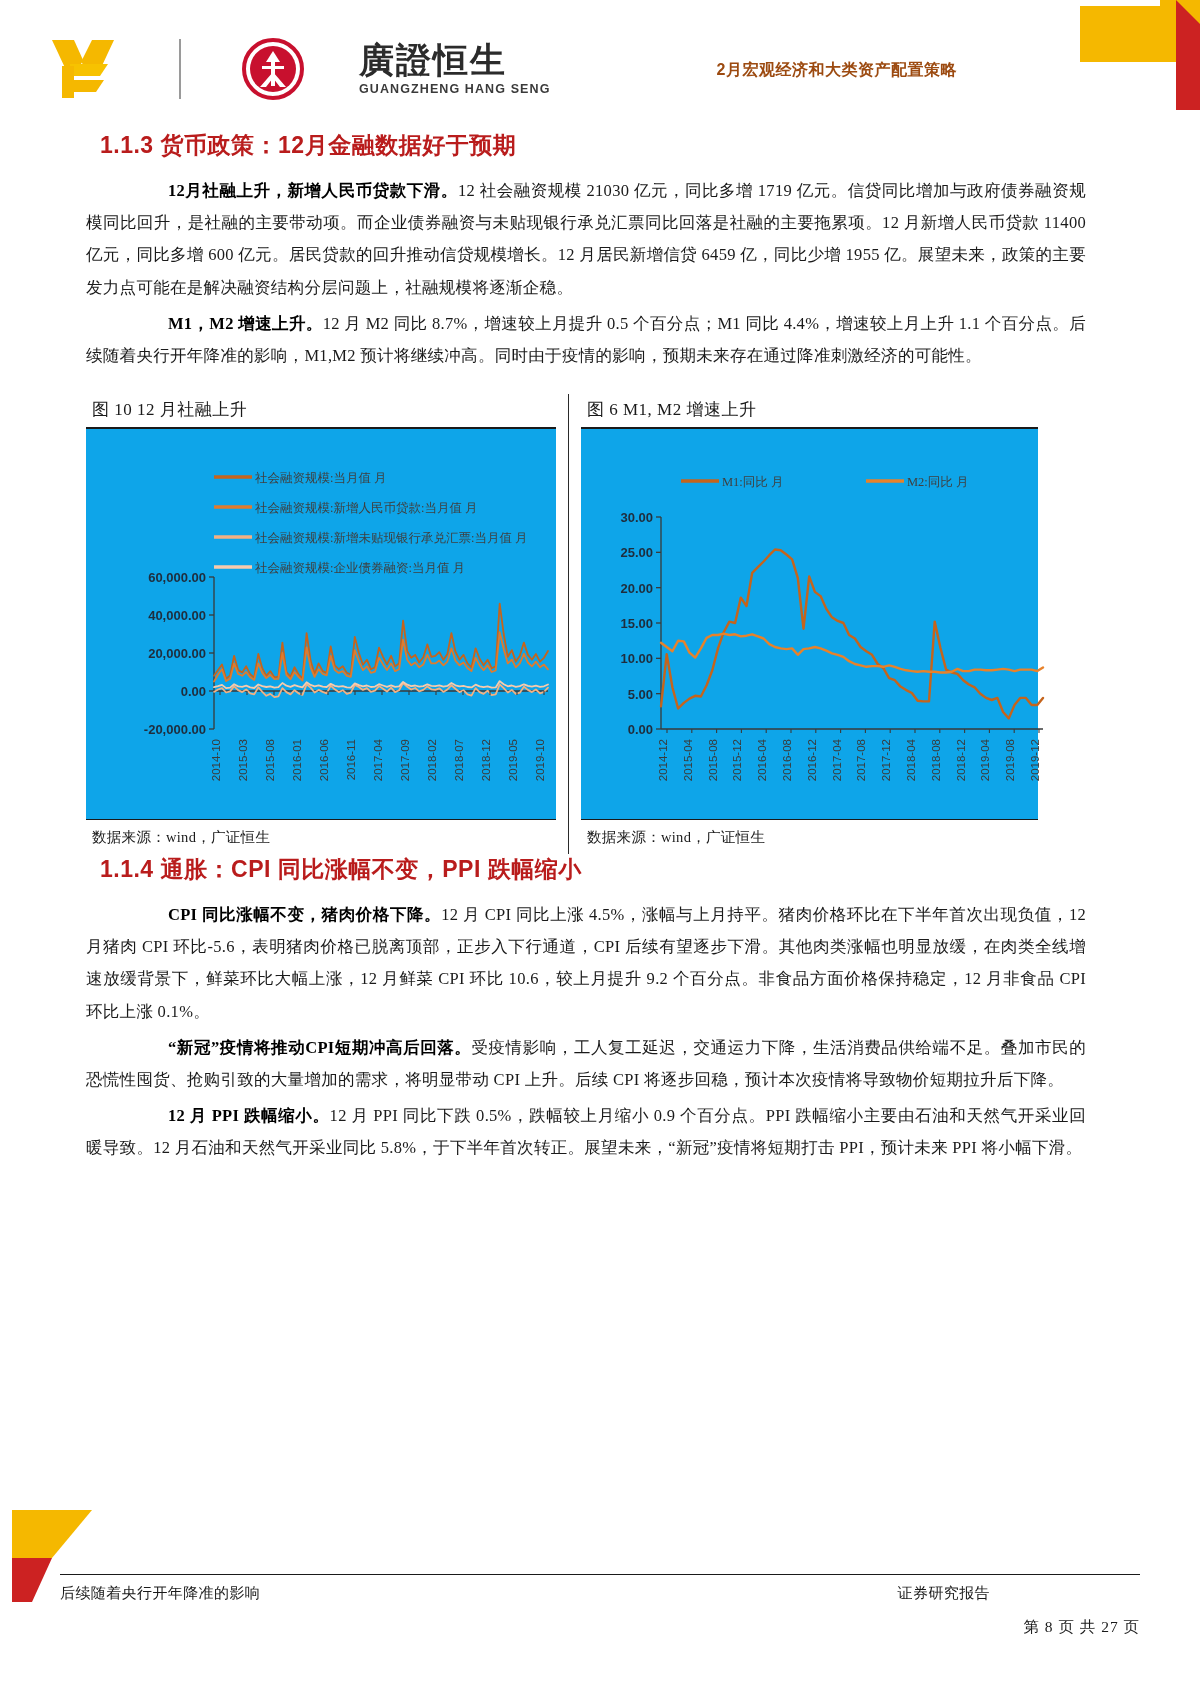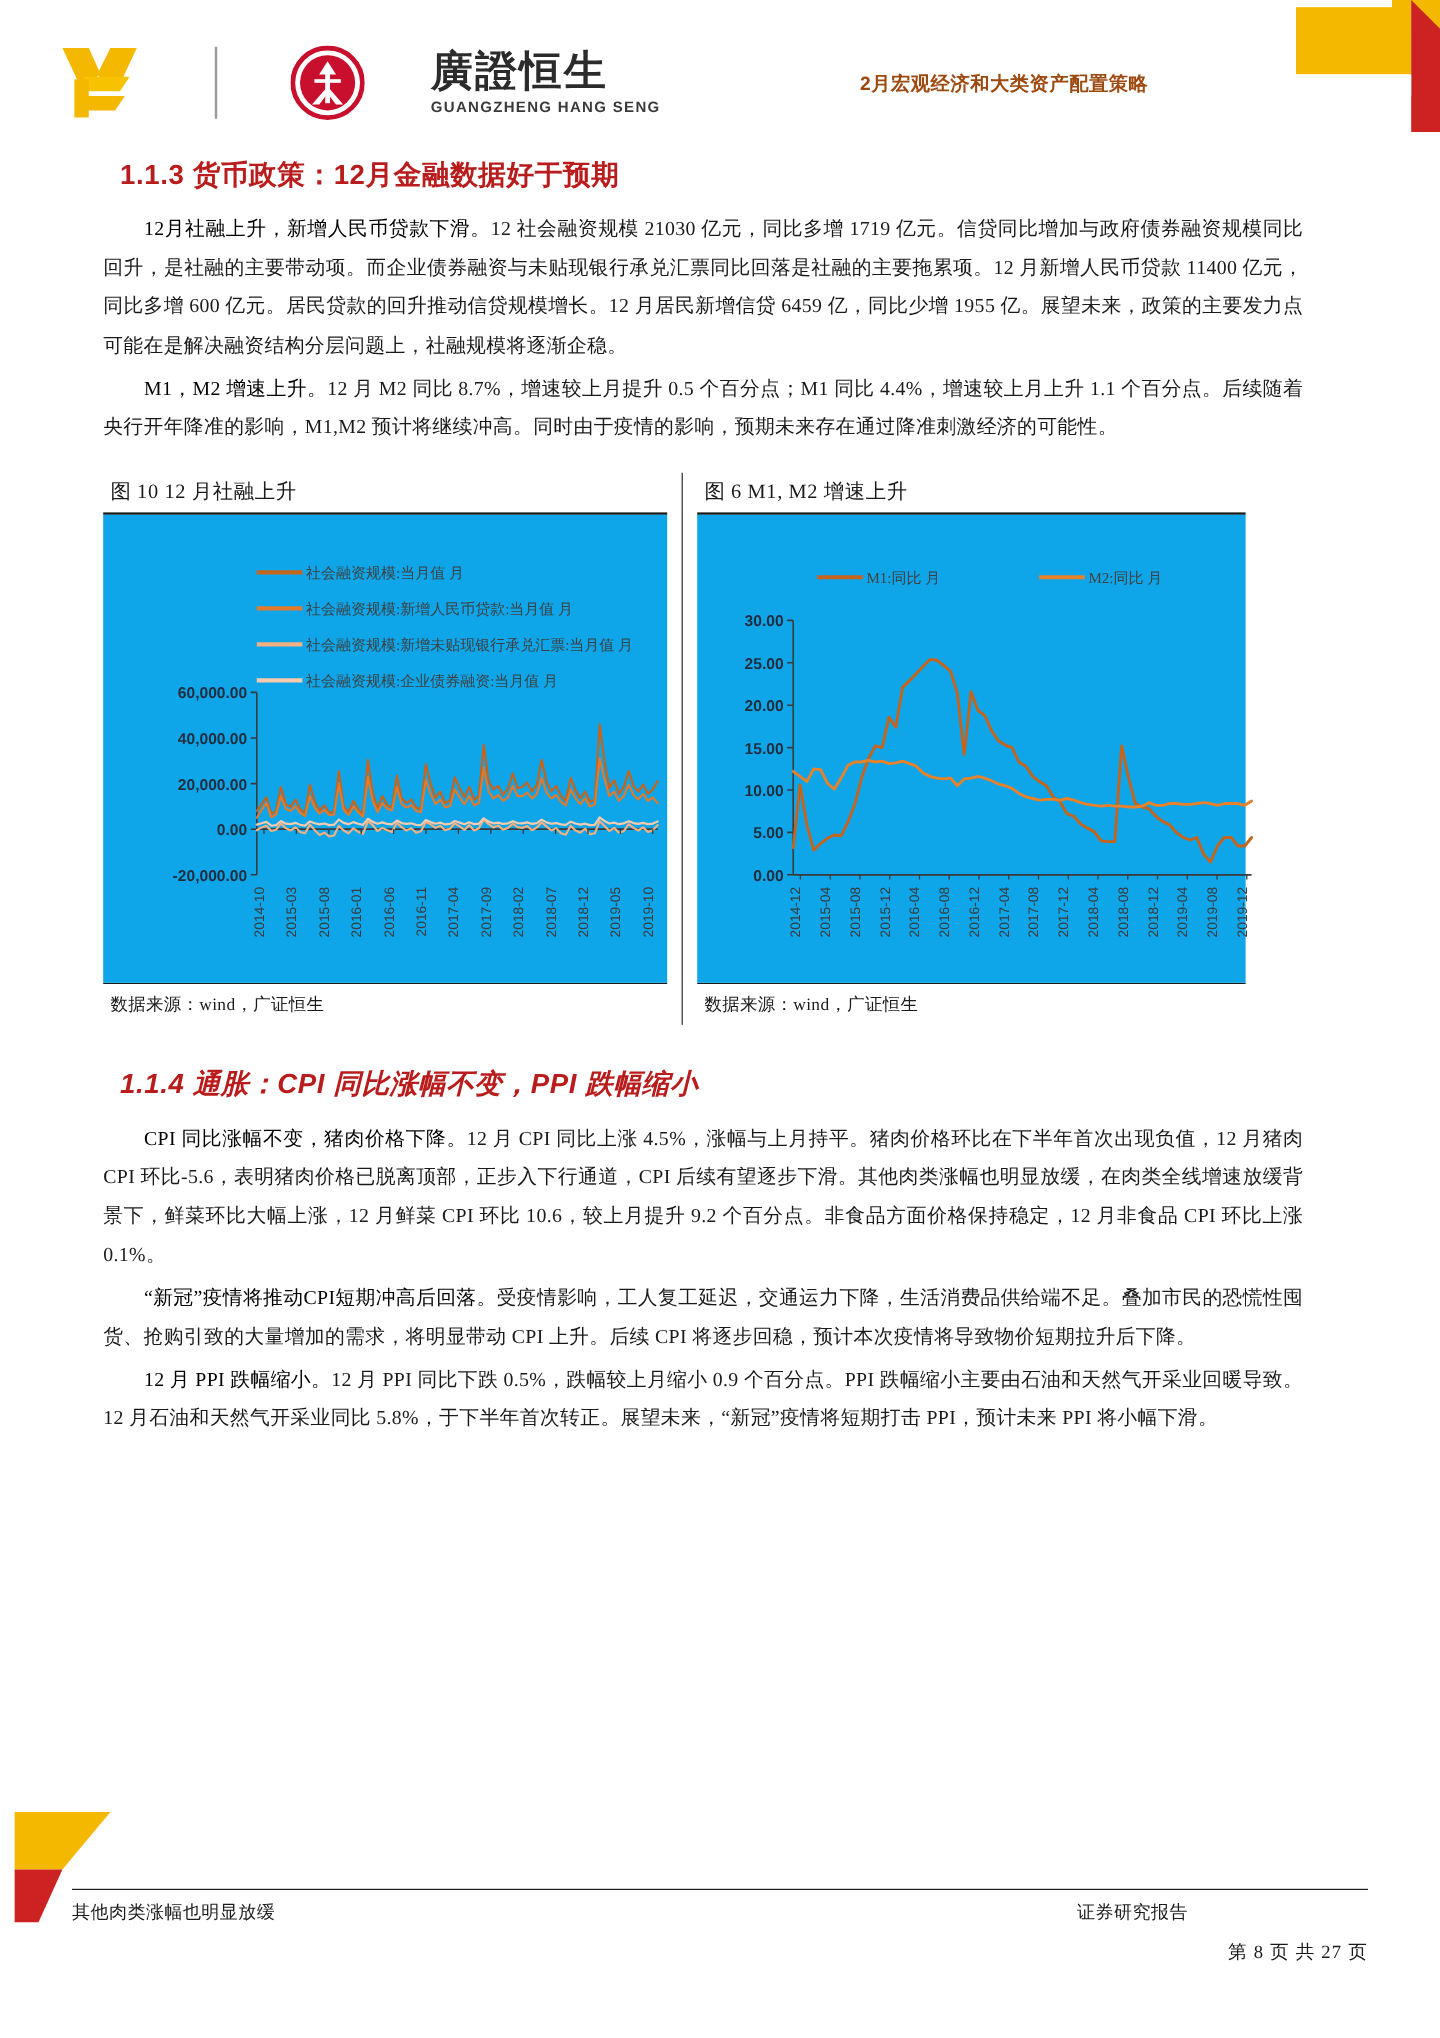--- a/index.html
+++ b/index.html
@@ -40,21 +40,21 @@
   h3.sec {
     font-family:"Liberation Sans","DejaVu Sans",sans-serif;
     font-size:23px; font-weight:bold; color:#b91c1c;
     margin:0 0 14px 14px; letter-spacing:0.5px;
   }
   p.body {
     font-size:16.5px; color:#1a1a1a; line-height:1.95;
     margin:0 0 4px 0; text-align:justify; text-indent:34px;
     letter-spacing:0.3px;
   }
-  p.body b { font-weight:normal; color:#000; }
+  p.body b { font-weight:bold; color:#000;margin-left:48px; }
 
   
   .fig-row { display:flex; margin-top:22px; }
   .fig { width:470px; }
   .fig + .fig { margin-left:12px; border-left:1.5px solid #2a2a2a; padding-left:12px; }
   .fig-cap {
     font-size:17px; color:#1a1a1a; padding:4px 0 6px 6px; letter-spacing:0.5px;
   }
   .fig-box { border-top:2px solid #1a1a1a; border-bottom:1.5px solid #1a1a1a; }
   .fig-src {
@@ -254,36 +254,36 @@
               <line x1="458" y1="300" x2="458" y2="304" stroke="#3a3a3a" stroke-width="1.1"></line>
               <text x="458" y="310" class="ax-small" text-anchor="end" transform="rotate(-90 458 310)">2019-12</text>
             </svg>
         </div>
       </div>
       <div class="fig-src">数据来源：wind，广证恒生</div>
     </div>
 
   </div>
 
-  <h3 class="sec" style="margin-top:34px;font-style:italic;">1.1.4 通胀：CPI 同比涨幅不变，PPI 跌幅缩小</h3>
+  <h3 class="sec" style="">1.1.4 通胀：CPI 同比涨幅不变，PPI 跌幅缩小</h3>
 
   <p class="body">
     <b>CPI 同比涨幅不变，猪肉价格下降。</b><span>12 月 CPI 同比上涨 4.5%，涨幅与上月持平。猪肉价格环比在下半年首次出现负值，12 月猪肉 CPI 环比-5.6，表明猪肉价格已脱离顶部，正步入下行通道，CPI 后续有望逐步下滑。其他肉类涨幅也明显放缓，在肉类全线增速放缓背景下，鲜菜环比大幅上涨，12 月鲜菜 CPI 环比 10.6，较上月提升 9.2 个百分点。非食品方面价格保持稳定，12 月非食品 CPI 环比上涨 0.1%。</span>
   </p>
 
   <p class="body">
     <b>“新冠”疫情将推动CPI短期冲高后回落。</b><span>受疫情影响，工人复工延迟，交通运力下降，生活消费品供给端不足。叠加市民的恐慌性囤货、抢购引致的大量增加的需求，将明显带动 CPI 上升。后续 CPI 将逐步回稳，预计本次疫情将导致物价短期拉升后下降。</span>
   </p>
 
   <p class="body">
     <b>12 月 PPI 跌幅缩小。</b><span>12 月 PPI 同比下跌 0.5%，跌幅较上月缩小 0.9 个百分点。PPI 跌幅缩小主要由石油和天然气开采业回暖导致。12 月石油和天然气开采业同比 5.8%，于下半年首次转正。展望未来，“新冠”疫情将短期打击 PPI，预计未来 PPI 将小幅下滑。</span>
   </p>
 
 </div>
 
 <div class="footer">
   <div class="footer-rule"></div>
   <div class="footer-row">
-    <div>其他肉类涨幅也明显放缓</div>
+    <div>后续随着央行开年降准的影响</div>
     <div class="footer-right">证券研究报告</div>
   </div>
   <div class="footer-page">第 8 页 共 27 页</div>
 </div>
 
 </body></html>

